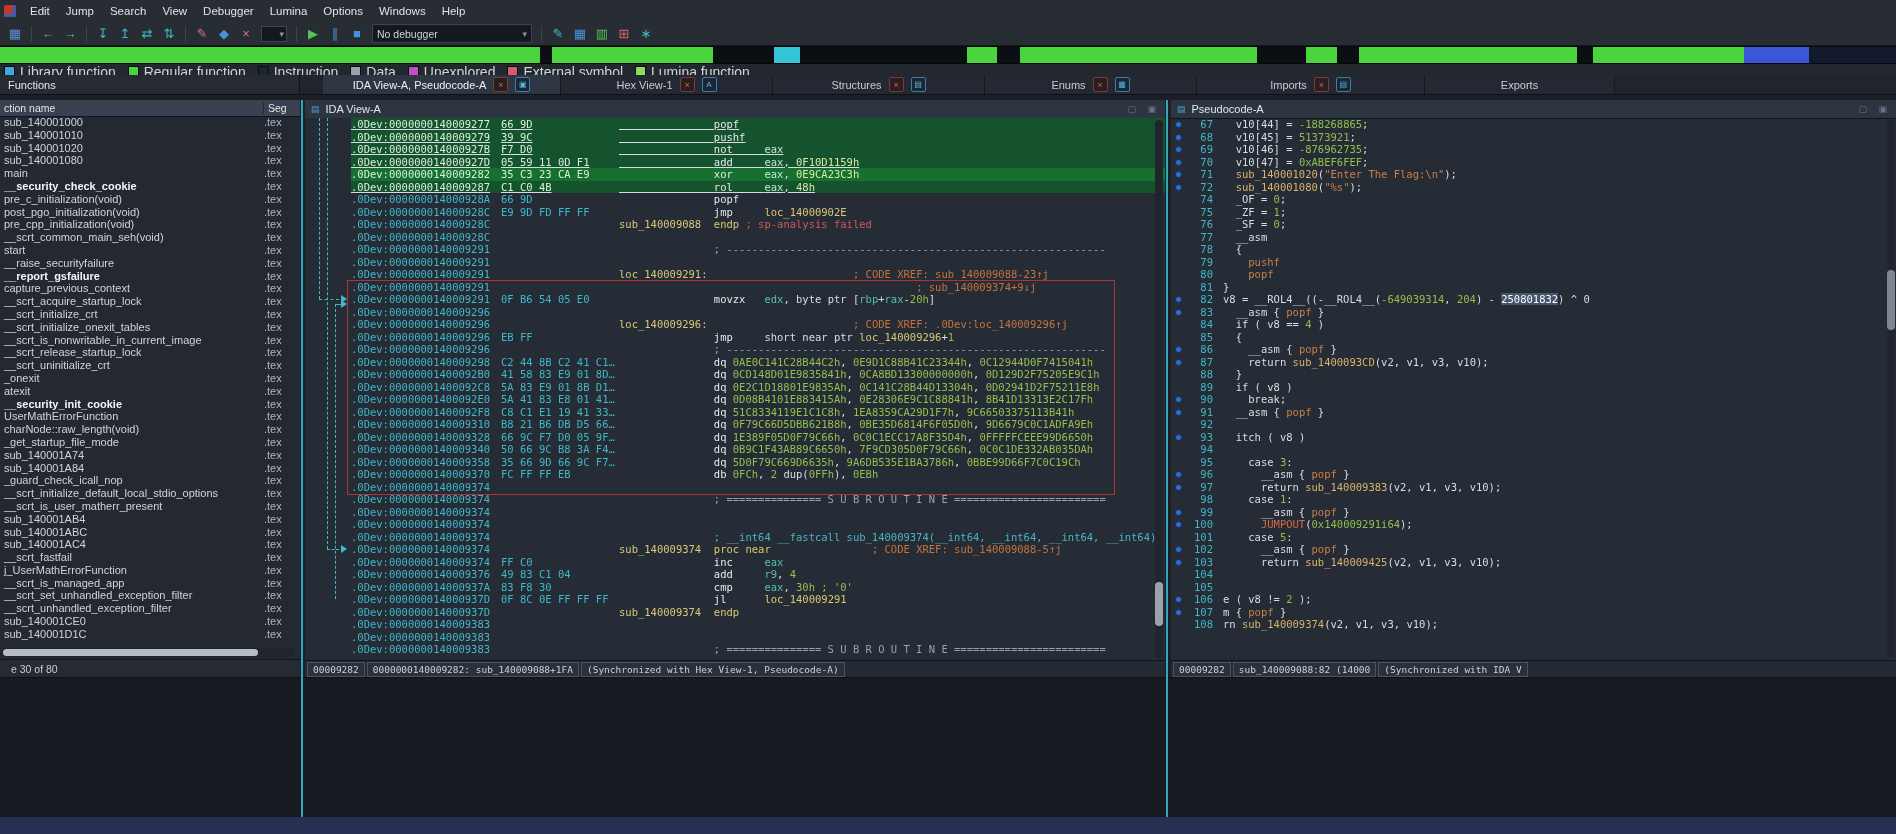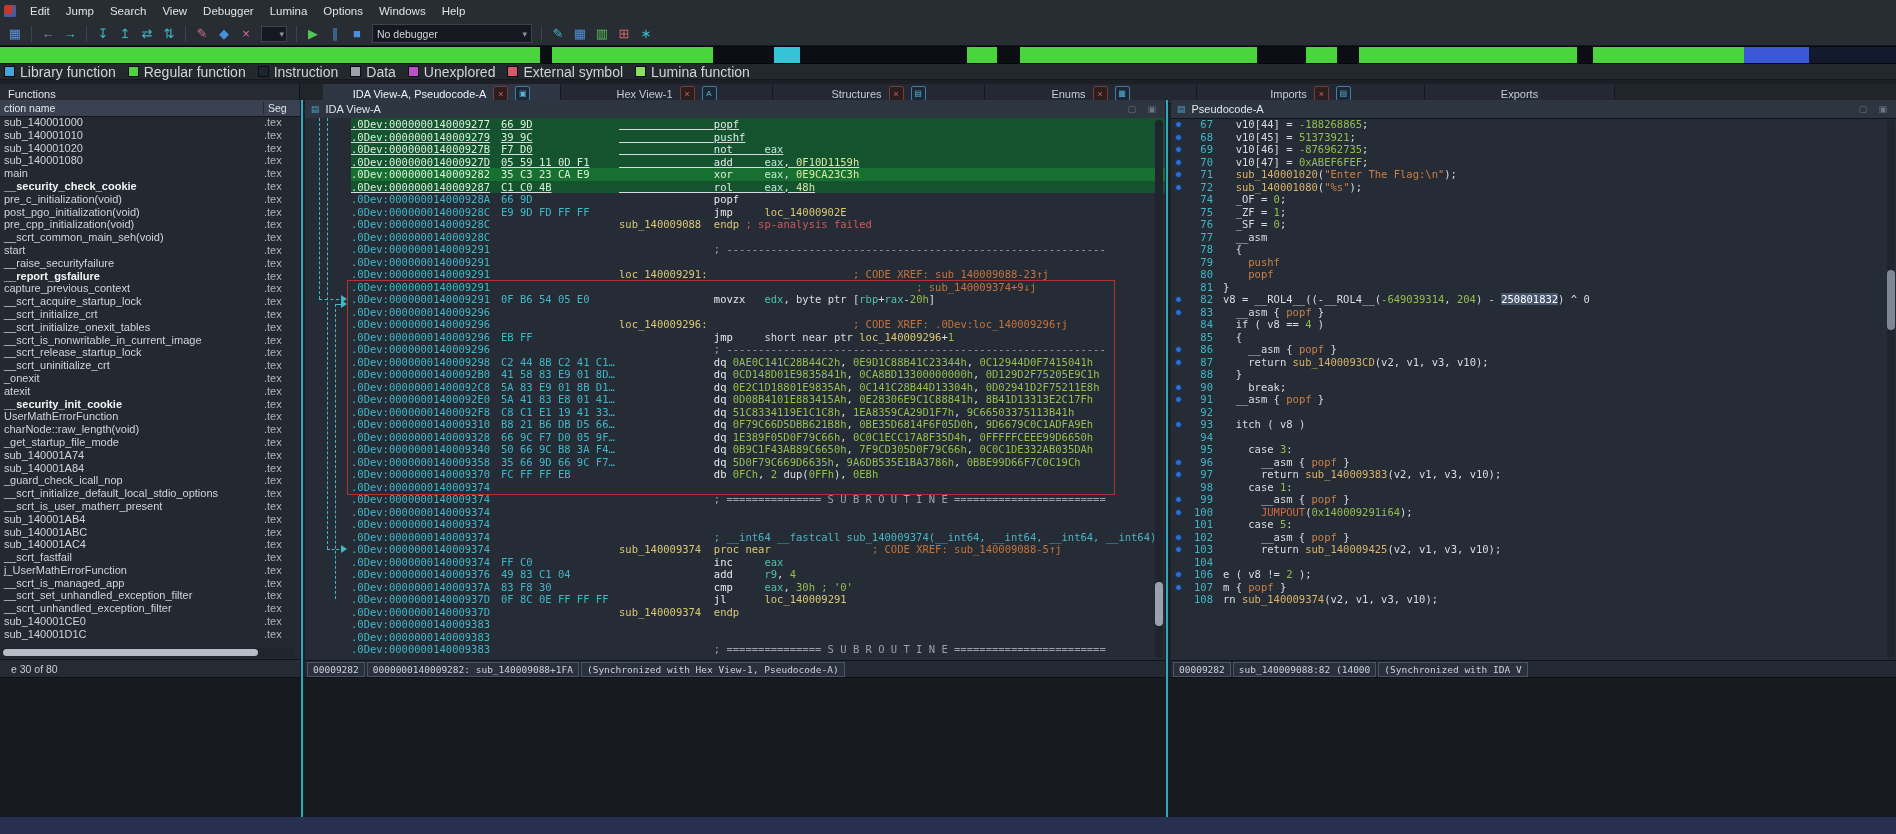--- a/index.html
+++ b/index.html
@@ -23,21 +23,21 @@
             display:flex;align-items:center;justify-content:flex-end;color:#8a93a0;font-size:9px;padding-right:2px;box-sizing:border-box;}
   .navband{position:absolute;left:0;top:46px;width:100%;height:18px;background:#0b0e13;
            display:flex;border-top:1px solid #05070a;border-bottom:1px solid #05070a;box-sizing:border-box;}
   .nb-seg{height:100%;}
   .legendbar{position:absolute;left:0;top:64px;width:100%;height:16px;background:#23272e;
              display:flex;align-items:center;padding-left:4px;border-bottom:1px solid #15181d;box-sizing:border-box;}
   .lg-item{display:flex;align-items:center;margin-right:12px;}
   .lg-sq{width:9px;height:9px;margin-right:5px;border:1px solid #0a0d11;}
   .lg-label{font-size:14px;color:#cfd4da;}
   
-  .tabrow{position:absolute;left:0;top:84px;width:100%;height:20px;background:#20242b;
+  .tabrow{position:absolute;left:0;top:75px;width:100%;height:20px;background:#20242b;
           display:flex;border-bottom:1px solid #0e1116;box-sizing:border-box;}
   .fn-caption{width:300px;height:100%;display:flex;align-items:center;padding-left:8px;box-sizing:border-box;
               background:#262b33;border-right:1px solid #0e1116;font-size:11px;color:#e2e6ea;}
   #tabs{display:flex;height:100%;padding-left:23px;}
   .tab{display:flex;align-items:center;justify-content:center;gap:7px;border-right:1px solid #14181e;
        height:100%;background:#232832;font-size:11px;color:#c6ccd4;box-sizing:border-box;}
   .tab.active{background:#2e3644;color:#eef1f5;}
   .tab-close{width:13px;height:13px;border:1px solid #7a3a3a;background:#2a1e1e;color:#d85c5c;
              font-size:9px;display:flex;align-items:center;justify-content:center;border-radius:2px;}
   .tab-ico{width:13px;height:13px;border:1px solid #3f7ca8;background:#1d2633;color:#54b8e0;
@@ -524,35 +524,37 @@
             <div class="pline"><span class="pdot"></span><span class="pnum">79</span><span class="pcode"><span class="tk-x">    </span><span class="tk-asm">pushf</span></span></div>
             <div class="pline"><span class="pdot"></span><span class="pnum">80</span><span class="pcode"><span class="tk-x">    </span><span class="tk-asm">popf</span></span></div>
             <div class="pline"><span class="pdot"></span><span class="pnum">81</span><span class="pcode"><span class="tk-x">}</span></span></div>
             <div class="pline"><span class="pdot on"></span><span class="pnum">82</span><span class="pcode"><span class="tk-v">v8</span><span class="tk-x"> = __ROL4__((-__ROL4__(</span><span class="tk-num">-649039314</span><span class="tk-x">, </span><span class="tk-num">204</span><span class="tk-x">) - </span><span class="tk-sel">250801832</span><span class="tk-x">) ^ 0</span></span></div>
             <div class="pline"><span class="pdot on"></span><span class="pnum">83</span><span class="pcode"><span class="tk-x">  </span><span class="tk-kw">__asm</span><span class="tk-x"> { </span><span class="tk-asm">popf</span><span class="tk-x"> }</span></span></div>
             <div class="pline"><span class="pdot"></span><span class="pnum">84</span><span class="pcode"><span class="tk-x">  if ( </span><span class="tk-v">v8</span><span class="tk-x"> == </span><span class="tk-num">4</span><span class="tk-x"> )</span></span></div>
             <div class="pline"><span class="pdot"></span><span class="pnum">85</span><span class="pcode"><span class="tk-x">  {</span></span></div>
             <div class="pline"><span class="pdot on"></span><span class="pnum">86</span><span class="pcode"><span class="tk-x">    </span><span class="tk-kw">__asm</span><span class="tk-x"> { </span><span class="tk-asm">popf</span><span class="tk-x"> }</span></span></div>
             <div class="pline"><span class="pdot on"></span><span class="pnum">87</span><span class="pcode"><span class="tk-x">    return </span><span class="tk-fn">sub_1400093CD</span><span class="tk-x">(</span><span class="tk-v">v2</span><span class="tk-x">, </span><span class="tk-v">v1</span><span class="tk-x">, </span><span class="tk-v">v3</span><span class="tk-x">, </span><span class="tk-v">v10</span><span class="tk-x">);</span></span></div>
             <div class="pline"><span class="pdot"></span><span class="pnum">88</span><span class="pcode"><span class="tk-x">  }</span></span></div>
+            <div class="pline"><span class="pdot"></span><span class="pnum">89</span><span class="pcode"><span class="tk-x">  if ( </span><span class="tk-v">v8</span><span class="tk-x"> )</span></span></div>
             <div class="pline"><span class="pdot on"></span><span class="pnum">90</span><span class="pcode"><span class="tk-x">    break;</span></span></div>
             <div class="pline"><span class="pdot on"></span><span class="pnum">91</span><span class="pcode"><span class="tk-x">  </span><span class="tk-kw">__asm</span><span class="tk-x"> { </span><span class="tk-asm">popf</span><span class="tk-x"> }</span></span></div>
             <div class="pline"><span class="pdot"></span><span class="pnum">92</span><span class="pcode"></span></div>
             <div class="pline"><span class="pdot on"></span><span class="pnum">93</span><span class="pcode"><span class="tk-x">  itch ( </span><span class="tk-v">v8</span><span class="tk-x"> )</span></span></div>
             <div class="pline"><span class="pdot"></span><span class="pnum">94</span><span class="pcode"></span></div>
             <div class="pline"><span class="pdot"></span><span class="pnum">95</span><span class="pcode"><span class="tk-x">    case </span><span class="tk-num">3</span><span class="tk-x">:</span></span></div>
             <div class="pline"><span class="pdot on"></span><span class="pnum">96</span><span class="pcode"><span class="tk-x">      </span><span class="tk-kw">__asm</span><span class="tk-x"> { </span><span class="tk-asm">popf</span><span class="tk-x"> }</span></span></div>
             <div class="pline"><span class="pdot on"></span><span class="pnum">97</span><span class="pcode"><span class="tk-x">      return </span><span class="tk-fn">sub_140009383</span><span class="tk-x">(</span><span class="tk-v">v2</span><span class="tk-x">, </span><span class="tk-v">v1</span><span class="tk-x">, </span><span class="tk-v">v3</span><span class="tk-x">, </span><span class="tk-v">v10</span><span class="tk-x">);</span></span></div>
             <div class="pline"><span class="pdot"></span><span class="pnum">98</span><span class="pcode"><span class="tk-x">    case </span><span class="tk-num">1</span><span class="tk-x">:</span></span></div>
             <div class="pline"><span class="pdot on"></span><span class="pnum">99</span><span class="pcode"><span class="tk-x">      </span><span class="tk-kw">__asm</span><span class="tk-x"> { </span><span class="tk-asm">popf</span><span class="tk-x"> }</span></span></div>
             <div class="pline"><span class="pdot on"></span><span class="pnum">100</span><span class="pcode"><span class="tk-x">      </span><span class="tk-jump">JUMPOUT</span><span class="tk-x">(</span><span class="tk-num">0x140009291i64</span><span class="tk-x">);</span></span></div>
             <div class="pline"><span class="pdot"></span><span class="pnum">101</span><span class="pcode"><span class="tk-x">    case </span><span class="tk-num">5</span><span class="tk-x">:</span></span></div>
             <div class="pline"><span class="pdot on"></span><span class="pnum">102</span><span class="pcode"><span class="tk-x">      </span><span class="tk-kw">__asm</span><span class="tk-x"> { </span><span class="tk-asm">popf</span><span class="tk-x"> }</span></span></div>
             <div class="pline"><span class="pdot on"></span><span class="pnum">103</span><span class="pcode"><span class="tk-x">      return </span><span class="tk-fn">sub_140009425</span><span class="tk-x">(</span><span class="tk-v">v2</span><span class="tk-x">, </span><span class="tk-v">v1</span><span class="tk-x">, </span><span class="tk-v">v3</span><span class="tk-x">, </span><span class="tk-v">v10</span><span class="tk-x">);</span></span></div>
             <div class="pline"><span class="pdot"></span><span class="pnum">104</span><span class="pcode"></span></div>
+            <div class="pline"><span class="pdot"></span><span class="pnum">105</span><span class="pcode"></span></div>
             <div class="pline"><span class="pdot on"></span><span class="pnum">106</span><span class="pcode"><span class="tk-x">e ( </span><span class="tk-v">v8</span><span class="tk-x"> != </span><span class="tk-num">2</span><span class="tk-x"> );</span></span></div>
             <div class="pline"><span class="pdot on"></span><span class="pnum">107</span><span class="pcode"><span class="tk-x">m { </span><span class="tk-asm">popf</span><span class="tk-x"> }</span></span></div>
             <div class="pline"><span class="pdot"></span><span class="pnum">108</span><span class="pcode"><span class="tk-x">rn </span><span class="tk-fn">sub_140009374</span><span class="tk-x">(</span><span class="tk-v">v2</span><span class="tk-x">, </span><span class="tk-v">v1</span><span class="tk-x">, </span><span class="tk-v">v3</span><span class="tk-x">, </span><span class="tk-v">v10</span><span class="tk-x">);</span></span></div>
           </div>
         <div class="vscroll" style="right:1px;">
           <div class="vthumb" style="top:150px;height:60px;background:#7e8894;"></div>
         </div>
       </div>
       <div class="statusbar">
         <span class="stbox">00009282</span>

